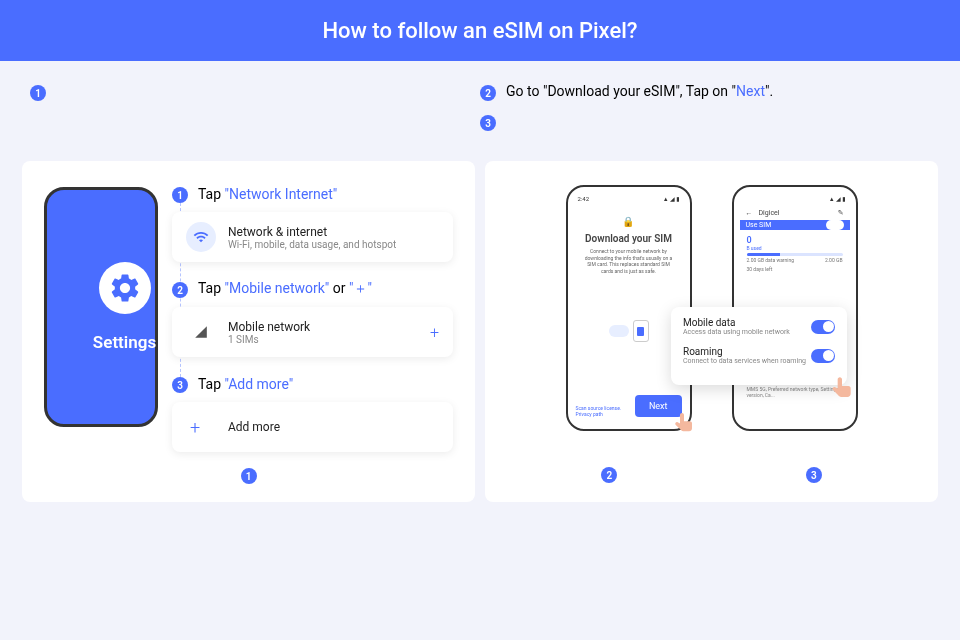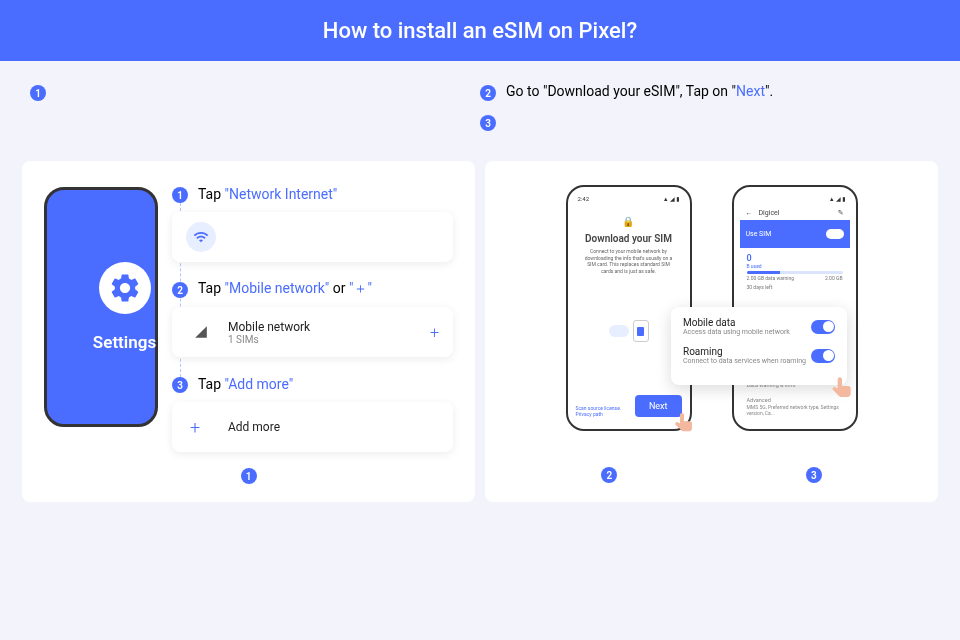--- a/index.html
+++ b/index.html
@@ -42,21 +42,21 @@
 .dl-desc{font-size:5px;color:#666;line-height:1.3;padding:0 2px;}
 .illus-zone{margin-top:28px;height:50px;display:flex;align-items:center;justify-content:center;gap:4px;}
 .cloud{width:20px;height:12px;background:#e7eeff;border-radius:10px;position:relative;}
 .sim-card{width:16px;height:22px;border:1px solid #ccc;border-radius:3px;display:flex;align-items:center;justify-content:center;}
 .sim-card::after{content:"";width:7px;height:9px;background:#4a6dff;border-radius:1px;}
 .next-row{margin-top:auto;display:flex;justify-content:space-between;align-items:flex-end;padding:4px 2px;}
 .tiny-link{font-size:5px;color:#4a6dff;}
 .next-btn{background:#4a6dff;color:#fff;font-size:9px;padding:6px 14px;border-radius:4px;position:relative;}
 .pointer{position:absolute;width:24px;height:24px;right:-14px;bottom:-18px;}
 .pointer svg{width:100%;height:100%;}
-.phone3-top{background:#4a6dff;color:#fff;padding:9px 6px;font-size:7px;}
+.phone3-top{background:#4a6dff;color:#fff;padding:0 6px;font-size:7px;}
 .bar-row{display:flex;justify-content:space-between;align-items:center;padding:3px 6px;font-size:7px;}
 .toggle-on{width:18px;height:10px;background:#4a6dff;border-radius:6px;position:relative;}
 .toggle-on::after{content:"";position:absolute;right:1px;top:1px;width:8px;height:8px;background:#fff;border-radius:50%;}
 .usage-bar{height:3px;background:#dbe4ff;margin:2px 7px 1px;border-radius:2px;overflow:hidden;}
 .usage-fill{height:100%;width:35%;background:#4a6dff;}
 .usage-labels{display:flex;justify-content:space-between;padding:0 7px;font-size:5px;color:#777;margin-bottom:3px;}
 .sect-label{font-size:5.5px;color:#888;padding:4px 7px 1px;}
 .val{font-size:5.5px;color:#222;padding:0 7px 4px;}
 .popup{position:absolute;left:164px;top:122px;width:176px;background:#fff;border-radius:8px;box-shadow:0 4px 16px rgba(0,0,0,0.15);padding:10px 12px;z-index:5;}
 .pop-row{display:flex;align-items:center;justify-content:space-between;margin-bottom:10px;}
@@ -66,21 +66,21 @@
 .pop-sub{font-size:7px;color:#888;}
 .toggle-lg{width:24px;height:14px;background:#4a6dff;border-radius:8px;position:relative;flex-shrink:0;}
 .toggle-lg::after{content:"";position:absolute;right:1.5px;top:1.5px;width:11px;height:11px;background:#fff;border-radius:50%;}
 .pop-pointer{position:absolute;right:-8px;bottom:-16px;width:26px;height:26px;}
 .foot-nums-right{display:flex;justify-content:space-around;margin-top:10px;}
 </style>
 </head>
 <body>
 
 <div class="header">
-  <span>How to install an eSIM on Pixel?</span>
+  <span>How to follow an eSIM on Pixel?</span>
 </div>
 
 <div class="intro-row">
   <div class="intro-left">
     <div class="intro-item">
       <span class="bullet">1</span>
     </div>
   </div>
   <div class="intro-right">
     <div class="intro-item">
@@ -112,20 +112,24 @@
           <div class="step-head">
             <span class="bullet">1</span>
             <span><span>Tap </span><span class="link">"Network Internet"</span></span>
           </div>
           <div class="card">
             <div class="card-icon wifi">
                 <svg width="16" height="16" viewBox="0 0 24 24" fill="currentColor">
                   <path d="M1 9l2 2c4.97-4.97 13.03-4.97 18 0l2-2C16.93 2.93 7.08 2.93 1 9zm8 8l3 3 3-3c-1.65-1.66-4.34-1.66-6 0zm-4-4l2 2c2.76-2.76 7.24-2.76 10 0l2-2C15.14 9.14 8.87 9.14 5 13z"></path>
                 </svg>
               </div>
+            <div class="card-text">
+              <span class="card-title">Network &amp; internet</span>
+              <span class="card-sub">Wi-Fi, mobile, data usage, and hotspot</span>
+            </div>
           </div>
         </div>
 
         <div class="step">
           <div class="step-head">
             <span class="bullet">2</span>
             <span><span>Tap </span><span class="link">"Mobile network"</span><span> or </span><span class="link">"＋"</span></span>
           </div>
           <div class="card">
             <div class="card-icon tri">

